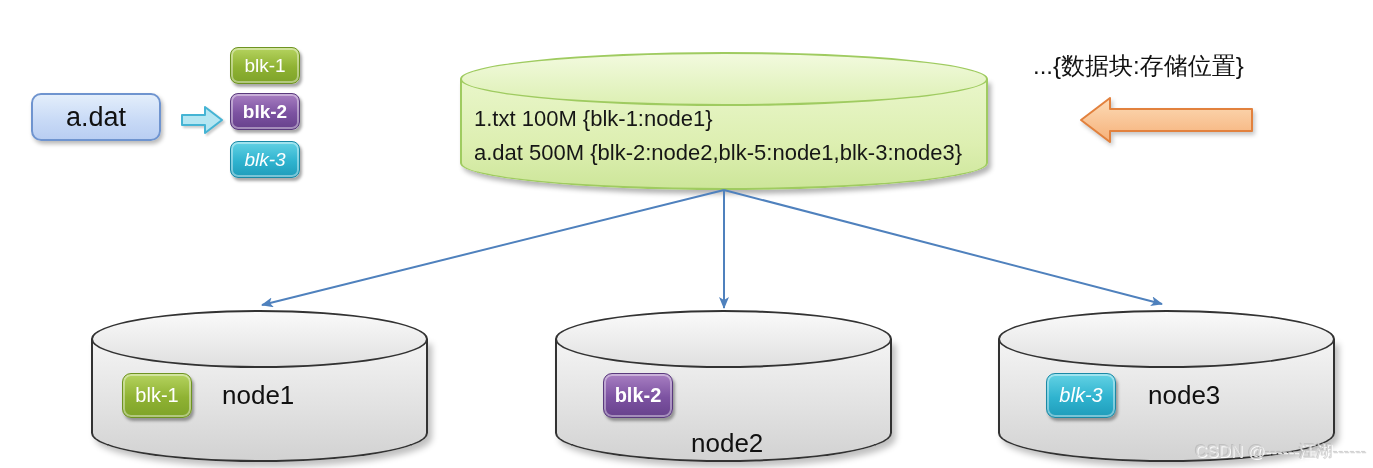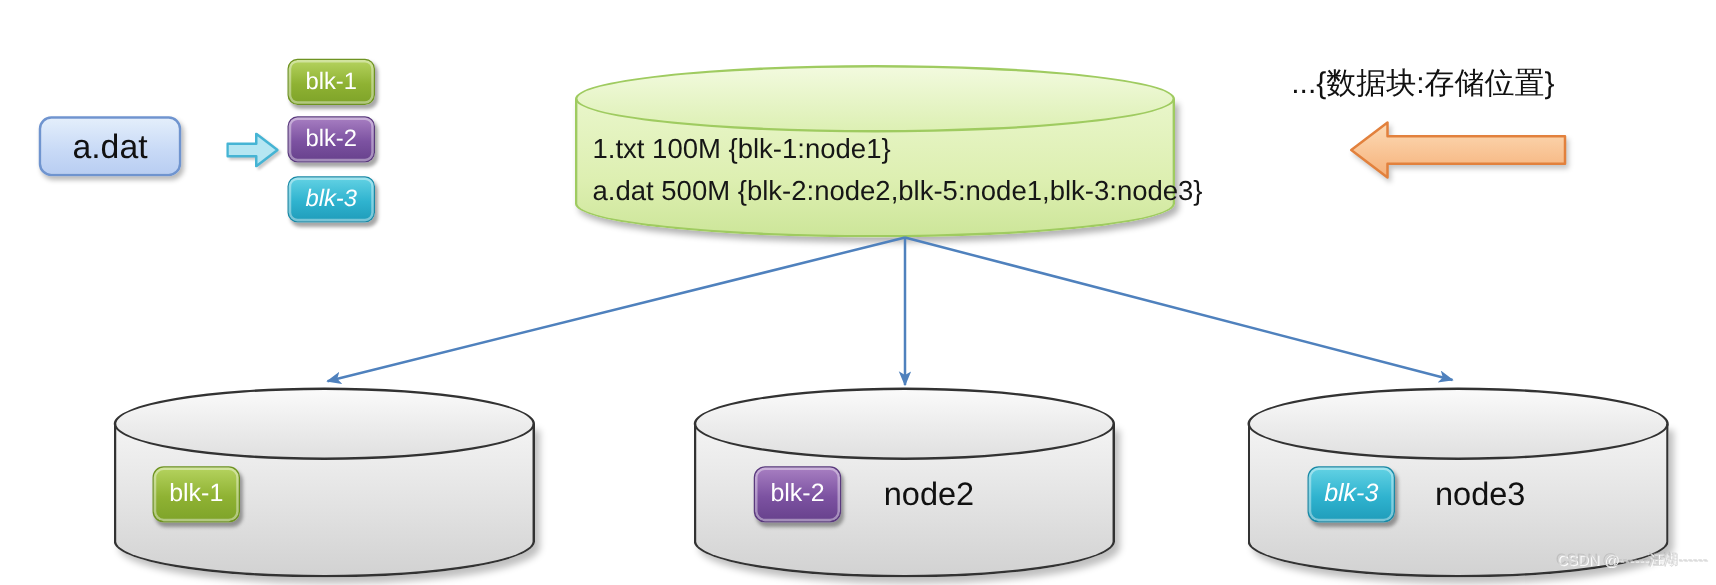--- a/index.html
+++ b/index.html
@@ -6,58 +6,58 @@
   html,body { background:#ffffff; }
   body { font-family:"Liberation Sans","DejaVu Sans",sans-serif; }
 
   .canvas {
     position:relative; width:1373px; height:468px;
     background:#ffffff; overflow:hidden;
   }
 
   
   .file-box {
-    position:absolute; left:31px; top:93px; width:114px; height:48px;
+    position:absolute; left:31px; top:93px; width:130px; height:48px;
     border:2px solid #6f94cf; border-radius:10px;
     background:linear-gradient(180deg,#e3eefb 0%,#c7d9f6 60%,#b9cef2 100%);
     display:flex; align-items:center; justify-content:center;
     font-size:27px; color:#111; box-shadow:2px 3px 4px rgba(0,0,0,0.28);
   }
 
   
   .split-arrow { position:absolute; left:181px; top:106px; width:42px; height:28px;
     filter:drop-shadow(2px 2px 1px rgba(0,0,0,0.2)); }
 
   
   .chip {
     position:absolute; width:70px; height:37px; border-radius:8px;
     display:flex; align-items:center; justify-content:center;
     color:#fff; font-size:19px;
     box-shadow:inset 0 0 0 2px rgba(255,255,255,0.40), 2px 3px 3px rgba(0,0,0,0.35);
   }
   .chip-green  { background:linear-gradient(180deg,#b5d35f 0%,#8fb233 55%,#7ea329 100%); border:1px solid #6e9322; }
-  .chip-purple { background:linear-gradient(180deg,#a87fc2 0%,#7c52a1 55%,#67418c 100%); border:1px solid #5a3a7d; }
+  .chip-purple { background:linear-gradient(180deg,#a87fc2 0%,#7c52a1 55%,#67418c 100%); border:1px solid #5a3a7d;font-weight:bold; }
   .chip-cyan   { background:linear-gradient(180deg,#63d2e4 0%,#2fb3cf 55%,#1f9cba 100%); border:1px solid #1a89a6;font-style:italic; }
   .chip-1 { left:230px; top:47px; }
   .chip-2 { left:230px; top:93px; }
   .chip-3 { left:230px; top:141px; }
 
   
   .cylinder { position:absolute; }
   .cyl-body {
     position:absolute; left:0; right:0; bottom:0;
     border-style:solid; border-top:none;
   }
   .cyl-top {
     position:absolute; left:0; right:0; top:0;
     border-style:solid; border-radius:50%;
   }
 
   
-  .meta-cyl { left:460px; top:52px; width:480px; height:138px; }
+  .meta-cyl { left:460px; top:52px; width:528px; height:138px; }
   .meta-cyl .cyl-body {
     top:27px; border-width:2px; border-color:#9fcb60;
     border-radius:0 0 50% 50% / 0 0 27px 27px;
     background:linear-gradient(180deg,#e9f6ca 0%,#ddefb1 60%,#cde69a 100%);
     box-shadow:3px 4px 5px rgba(0,0,0,0.30);
   }
   .meta-cyl .cyl-top {
     height:54px; border-width:2px; border-color:#9fcb60;
     background:linear-gradient(180deg,#f2fade 0%,#ddf0b4 100%);
   }
@@ -91,21 +91,21 @@
   .node-cyl-1 .node-chip { left:31px; }
   .node-cyl-2 .node-chip { left:48px; }
   .node-cyl-3 .node-chip { left:48px; }
 
   .node-label {
     position:absolute; top:63px; height:45px; z-index:3;
     display:flex; align-items:center;
     font-size:26px; color:#111;
   }
   .node-cyl-1 .node-label { left:131px; }
-  .node-cyl-2 .node-label { left:152px; }
+  .node-cyl-2 .node-label { left:136px;margin-top:48px; }
   .node-cyl-3 .node-label { left:134px;margin-left:16px; }
 
   
   .meta-format {
     position:absolute; left:1033px; top:50px;
     font-size:24px; color:#111; white-space:nowrap;
   }
   .meta-arrow-wrap { position:absolute; left:1080px; top:96px; width:174px; height:48px;
     filter:drop-shadow(2px 3px 2px rgba(0,0,0,0.22)); }
   .meta-arrow-label {
@@ -113,21 +113,21 @@
     display:flex; align-items:center; justify-content:center;
     font-size:23px; color:#161616; white-space:nowrap; z-index:4;
   }
 
   
   .connectors { position:absolute; left:0; top:0; width:1373px; height:468px; pointer-events:none; z-index:2; }
 
   
   .watermark {
     position:absolute; right:6px; top:440px; z-index:5;
-    font-size:12px; color:rgba(210,210,210,0.85);
+    font-size:17px; color:rgba(210,210,210,0.85);
     text-shadow:1px 1px 0 rgba(255,255,255,0.9), -1px -1px 0 rgba(170,170,170,0.5);
     white-space:nowrap;
   }
 </style>
 </head>
 <body>
 
 <div class="canvas">
 
   <div class="file-box">
@@ -178,20 +178,21 @@
     <line x1="724" y1="190" x2="724" y2="308" stroke="#4f81bd" stroke-width="2" marker-end="url(#arrowHead)"></line>
     <line x1="724" y1="190" x2="1162" y2="304" stroke="#4f81bd" stroke-width="2" marker-end="url(#arrowHead)"></line>
   </svg>
 
   <div class="cylinder node-cyl node-cyl-1">
     <div class="cyl-body"></div>
     <div class="cyl-top"></div>
     <div class="node-chip chip-green">
       <span>blk-1</span>
     </div>
+    <div class="node-label">node1</div>
   </div>
 
   <div class="cylinder node-cyl node-cyl-2">
     <div class="cyl-body"></div>
     <div class="cyl-top"></div>
     <div class="node-chip chip-purple">
       <span>blk-2</span>
     </div>
     <div class="node-label">node2</div>
   </div>

